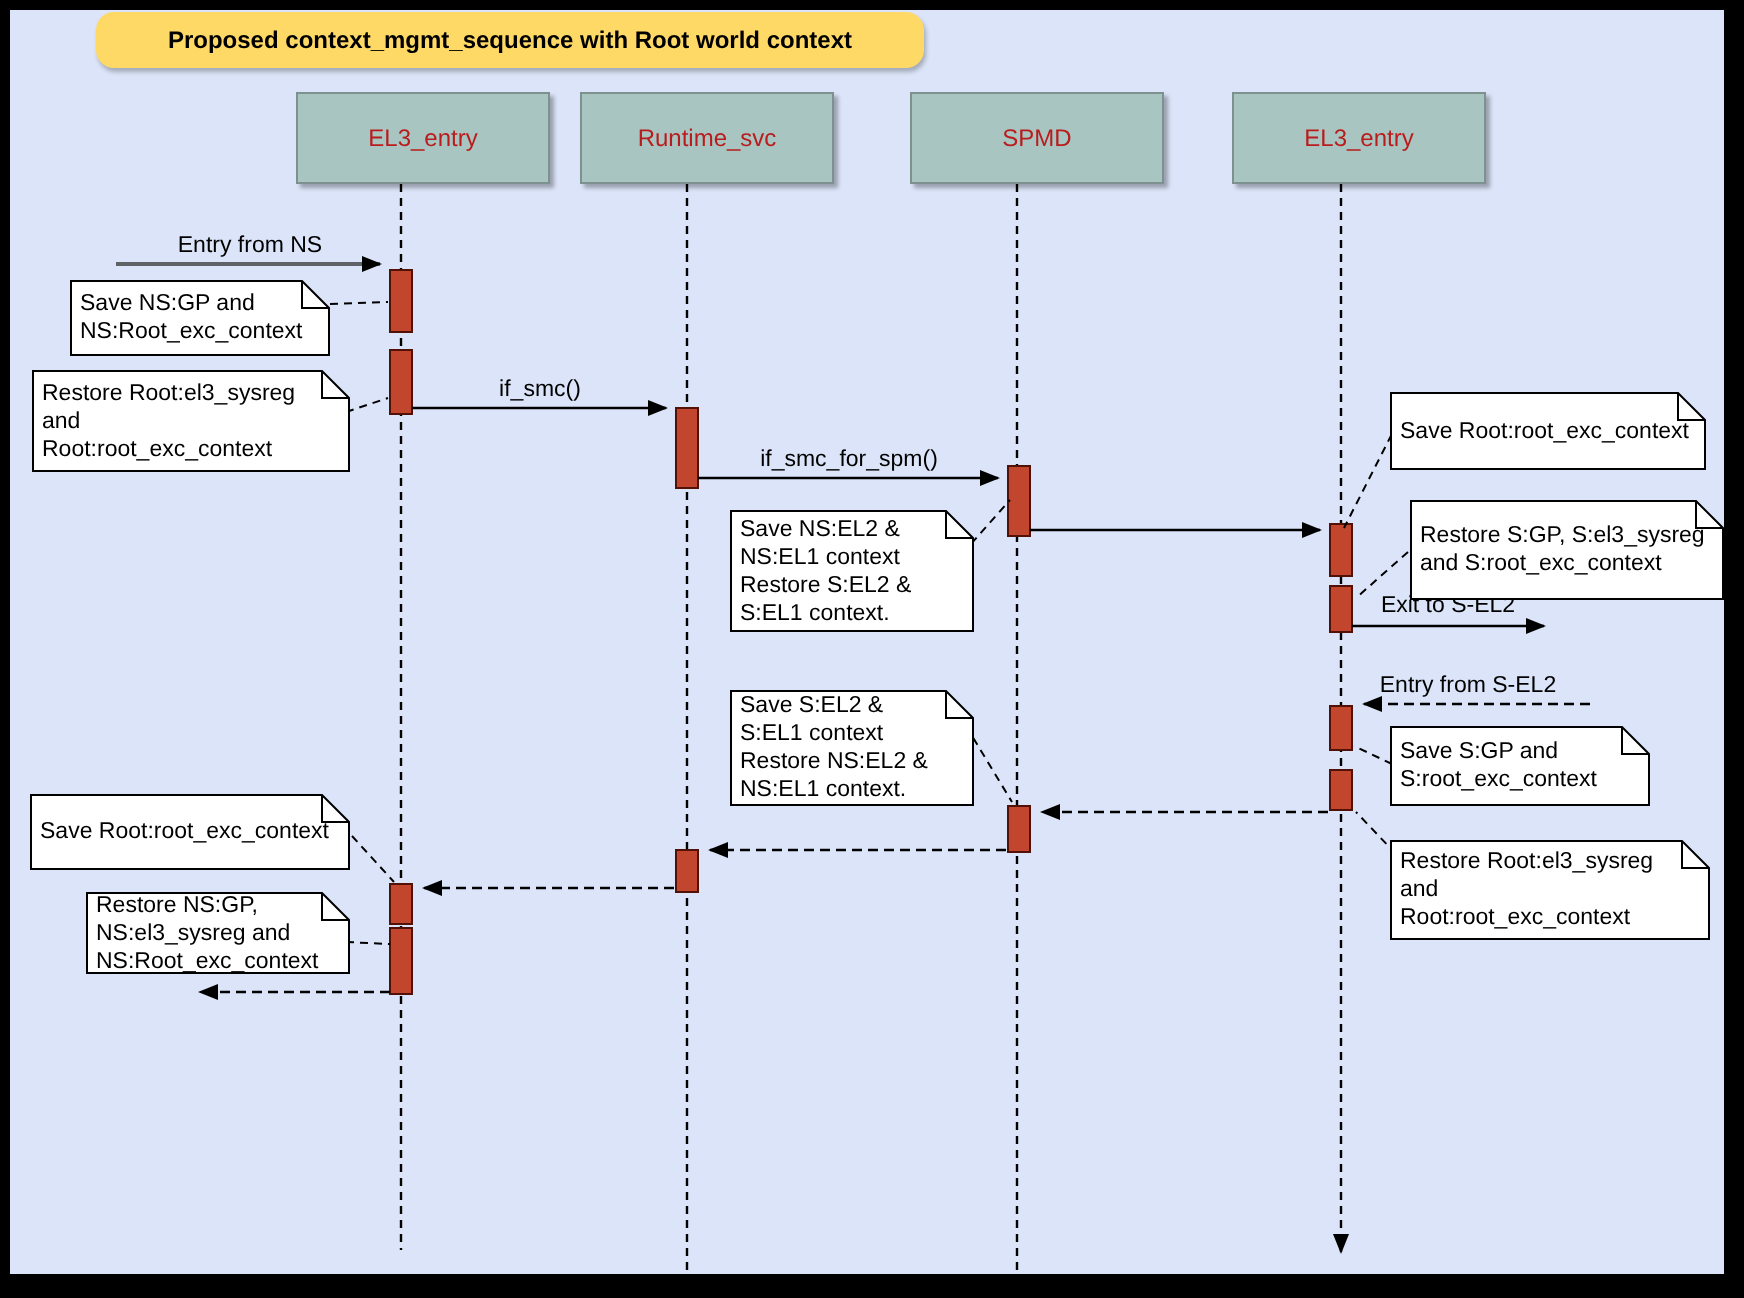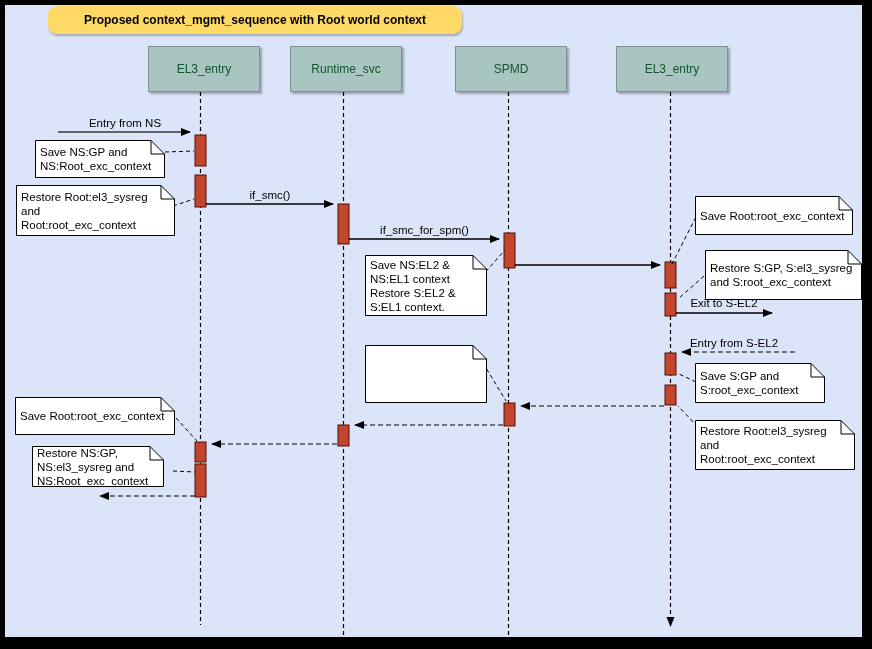--- a/index.html
+++ b/index.html
@@ -19,26 +19,26 @@
   .bs-bottom { left:0; top:637px; width:872px; height:12px; }
 
   .title-box {
     position:absolute; left:48px; top:6px; width:414px; height:28px;
     background:var(--title-bg,#ffd966); border-radius:9px;
     display:flex; align-items:center; justify-content:center;
     font-size:12px; font-weight:bold; color:var(--title-text,#000);
     box-shadow:1px 2px 2px rgba(0,0,0,0.25); z-index:2;
   }
   .head {
-    position:absolute; top:46px; width:112px; height:46px;
+    position:absolute; top:46px; width:127px; height:46px;
     background:var(--head-fill,#a8c5c1);
     border:1px solid var(--head-stroke,#7d918e);
     box-shadow:2px 2px 2px rgba(0,0,0,0.3);
     display:flex; align-items:center; justify-content:center;
-    font-size:12px; color:#14532d; z-index:2;
+    font-size:12px; color:#b91c1c; z-index:2;
   }
   .msg-label {
     position:absolute; font-size:11.5px; color:#000; text-align:center;
     z-index:2; white-space:nowrap;
   }
   .note {
     position:absolute; z-index:3;
     display:flex; align-items:center;
   }
   .note-svg { position:absolute; left:0; top:0; }
@@ -188,29 +188,33 @@
         </svg>
       <div class="note-text">Restore Root:el3_sysreg
 and
 Root:root_exc_context</div>
     </div>
     <div class="note" style="left:365px;top:345px;width:122px;height:58px;">
         <svg class="note-svg" width="122" height="58" viewBox="0 0 122 58">
           <path d="M0.5,0.5 L108,0.5 L121.5,14 L121.5,57.5 L0.5,57.5 Z" fill="#ffffff" stroke="#000000" stroke-width="1"></path>
           <path d="M108,0.5 L108,14 L121.5,14" fill="none" stroke="#000000" stroke-width="1"></path>
         </svg>
+      <div class="note-text">Save S:EL2 &amp;
+S:EL1 context
+Restore NS:EL2 &amp;
+NS:EL1 context.</div>
     </div>
     <div class="note" style="left:15px;top:397px;width:160px;height:38px;">
         <svg class="note-svg" width="160" height="38" viewBox="0 0 160 38">
           <path d="M0.5,0.5 L146,0.5 L159.5,14 L159.5,37.5 L0.5,37.5 Z" fill="#ffffff" stroke="#000000" stroke-width="1"></path>
           <path d="M146,0.5 L146,14 L159.5,14" fill="none" stroke="#000000" stroke-width="1"></path>
         </svg>
       <div class="note-text">Save Root:root_exc_context</div>
     </div>
-    <div class="note" style="left:32px;top:446px;width:132px;height:41px;">
+    <div class="note" style="left:43px;top:446px;width:132px;height:41px;">
         <svg class="note-svg" width="132" height="41" viewBox="0 0 132 41">
           <path d="M0.5,0.5 L118,0.5 L131.5,14 L131.5,40.5 L0.5,40.5 Z" fill="#ffffff" stroke="#000000" stroke-width="1"></path>
           <path d="M118,0.5 L118,14 L131.5,14" fill="none" stroke="#000000" stroke-width="1"></path>
         </svg>
       <div class="note-text">Restore NS:GP,
 NS:el3_sysreg and
 NS:Root_exc_context</div>
     </div>
 
   </div>

